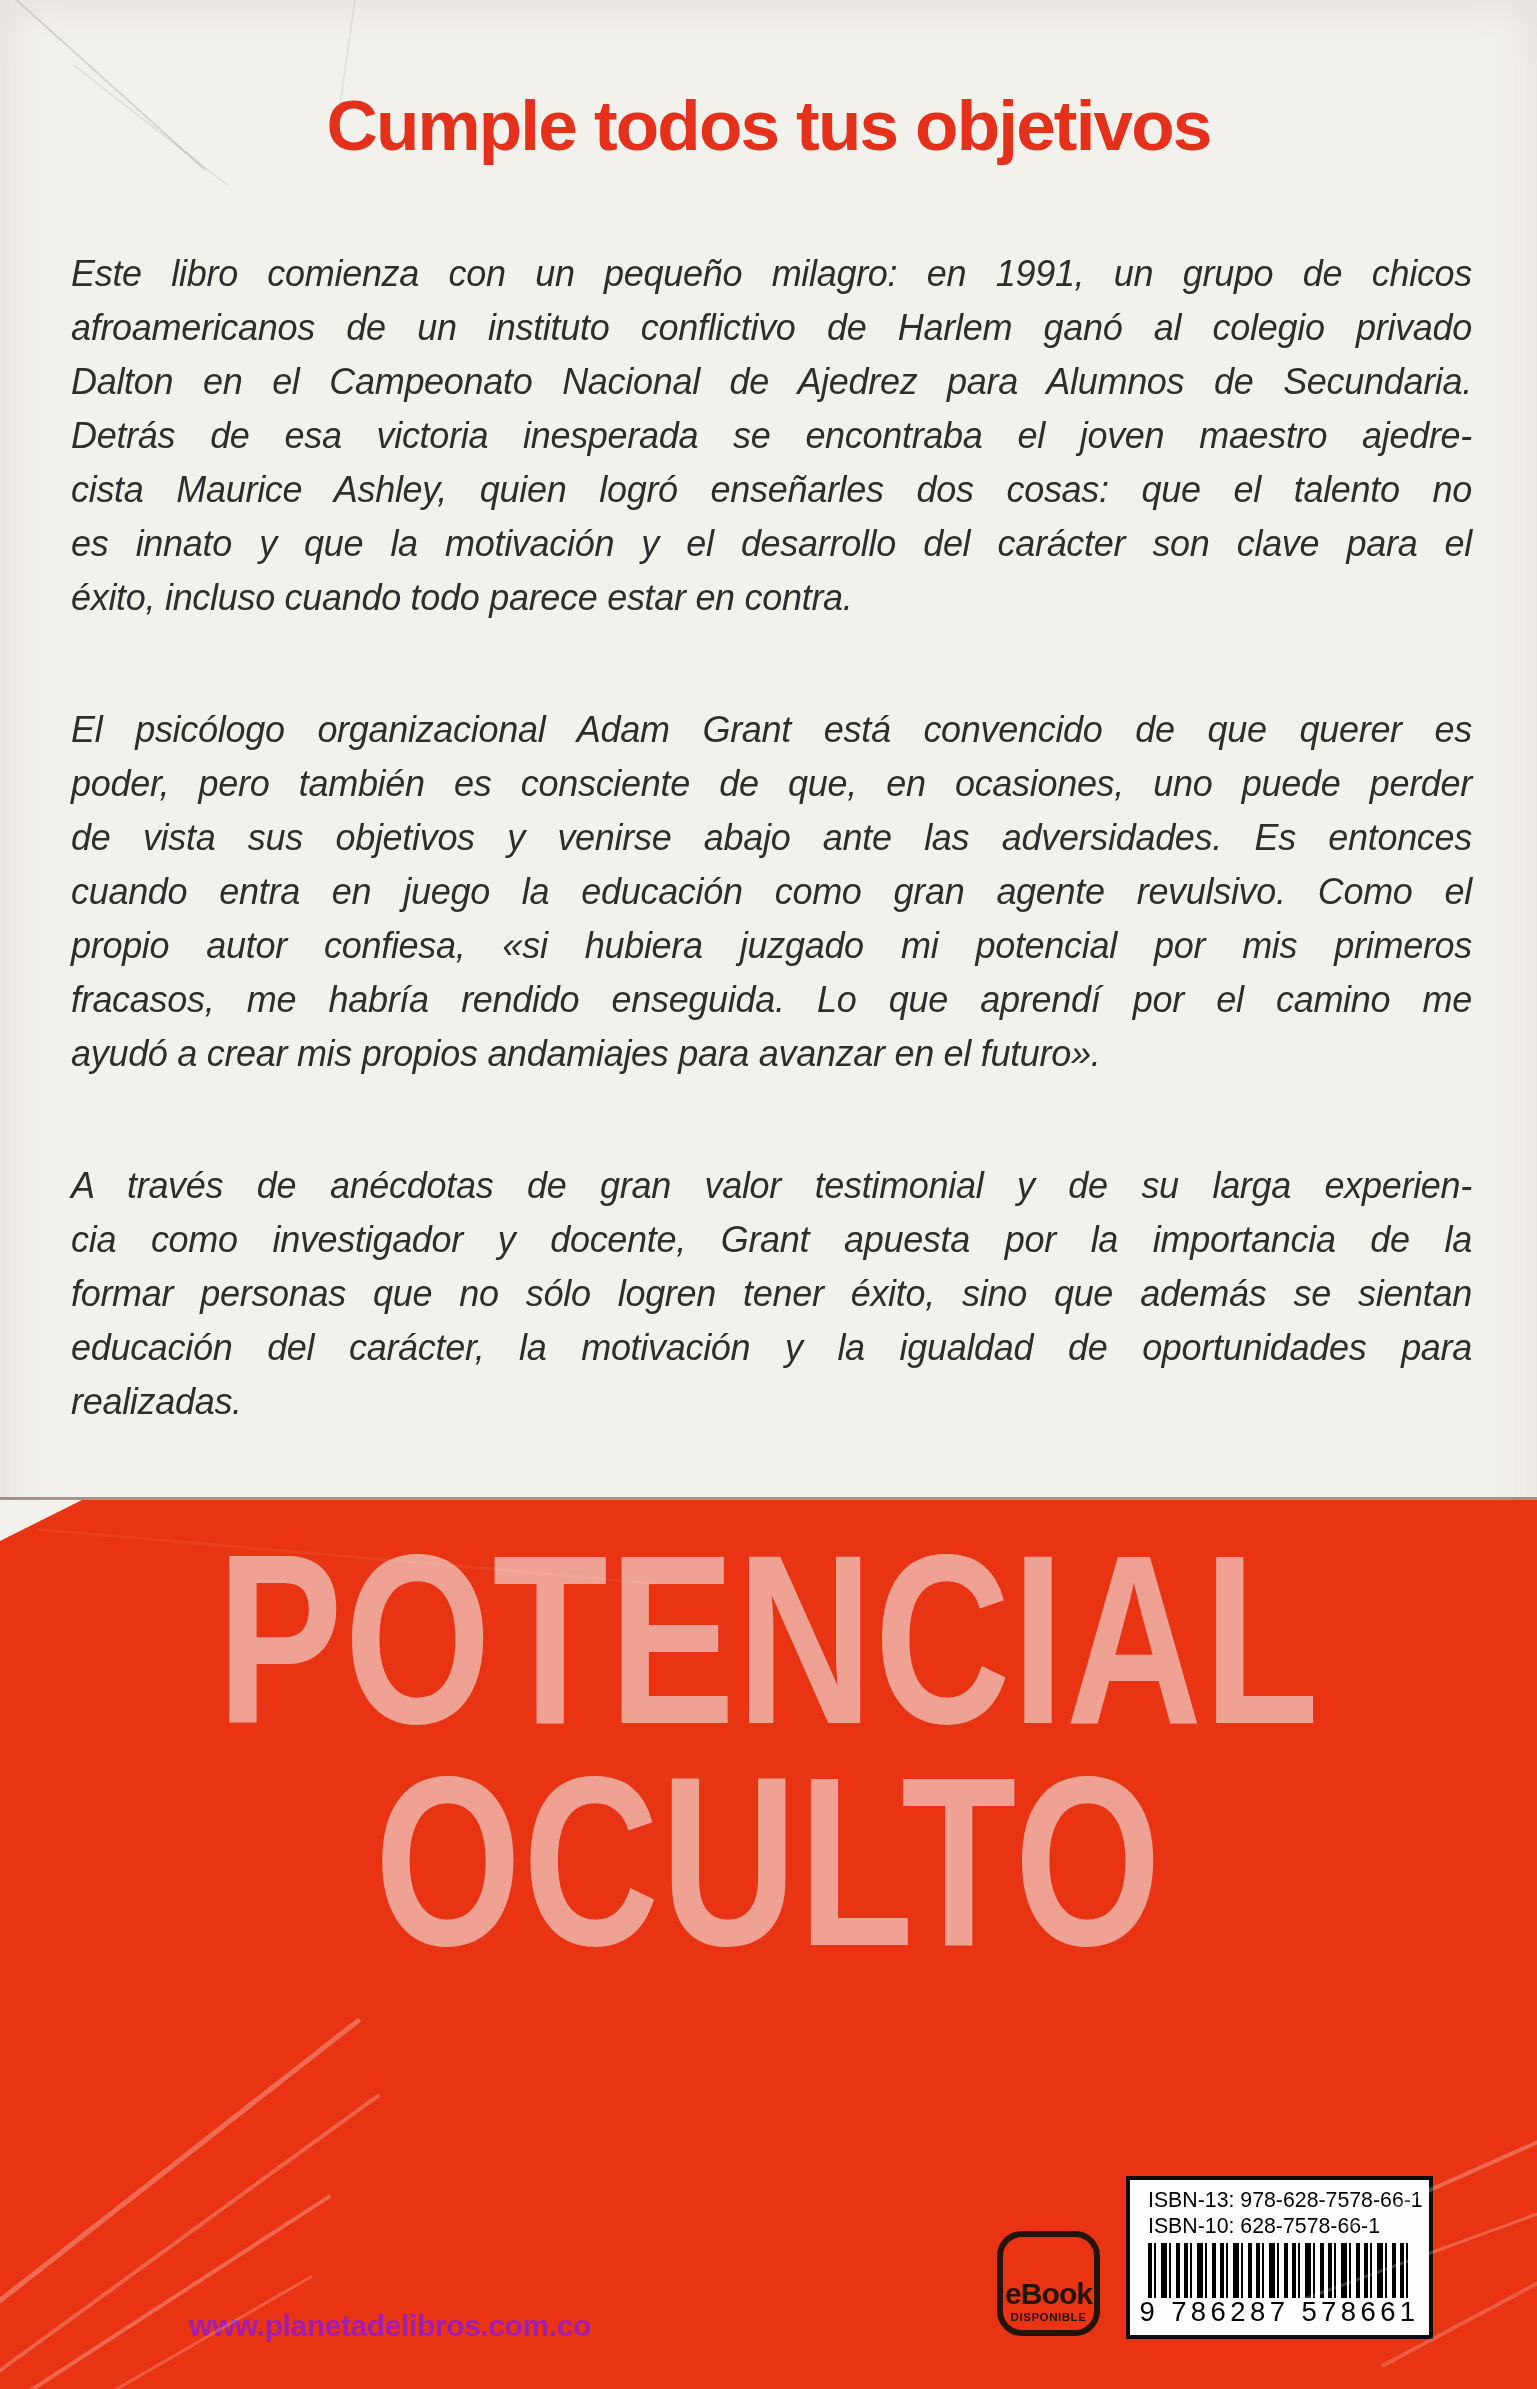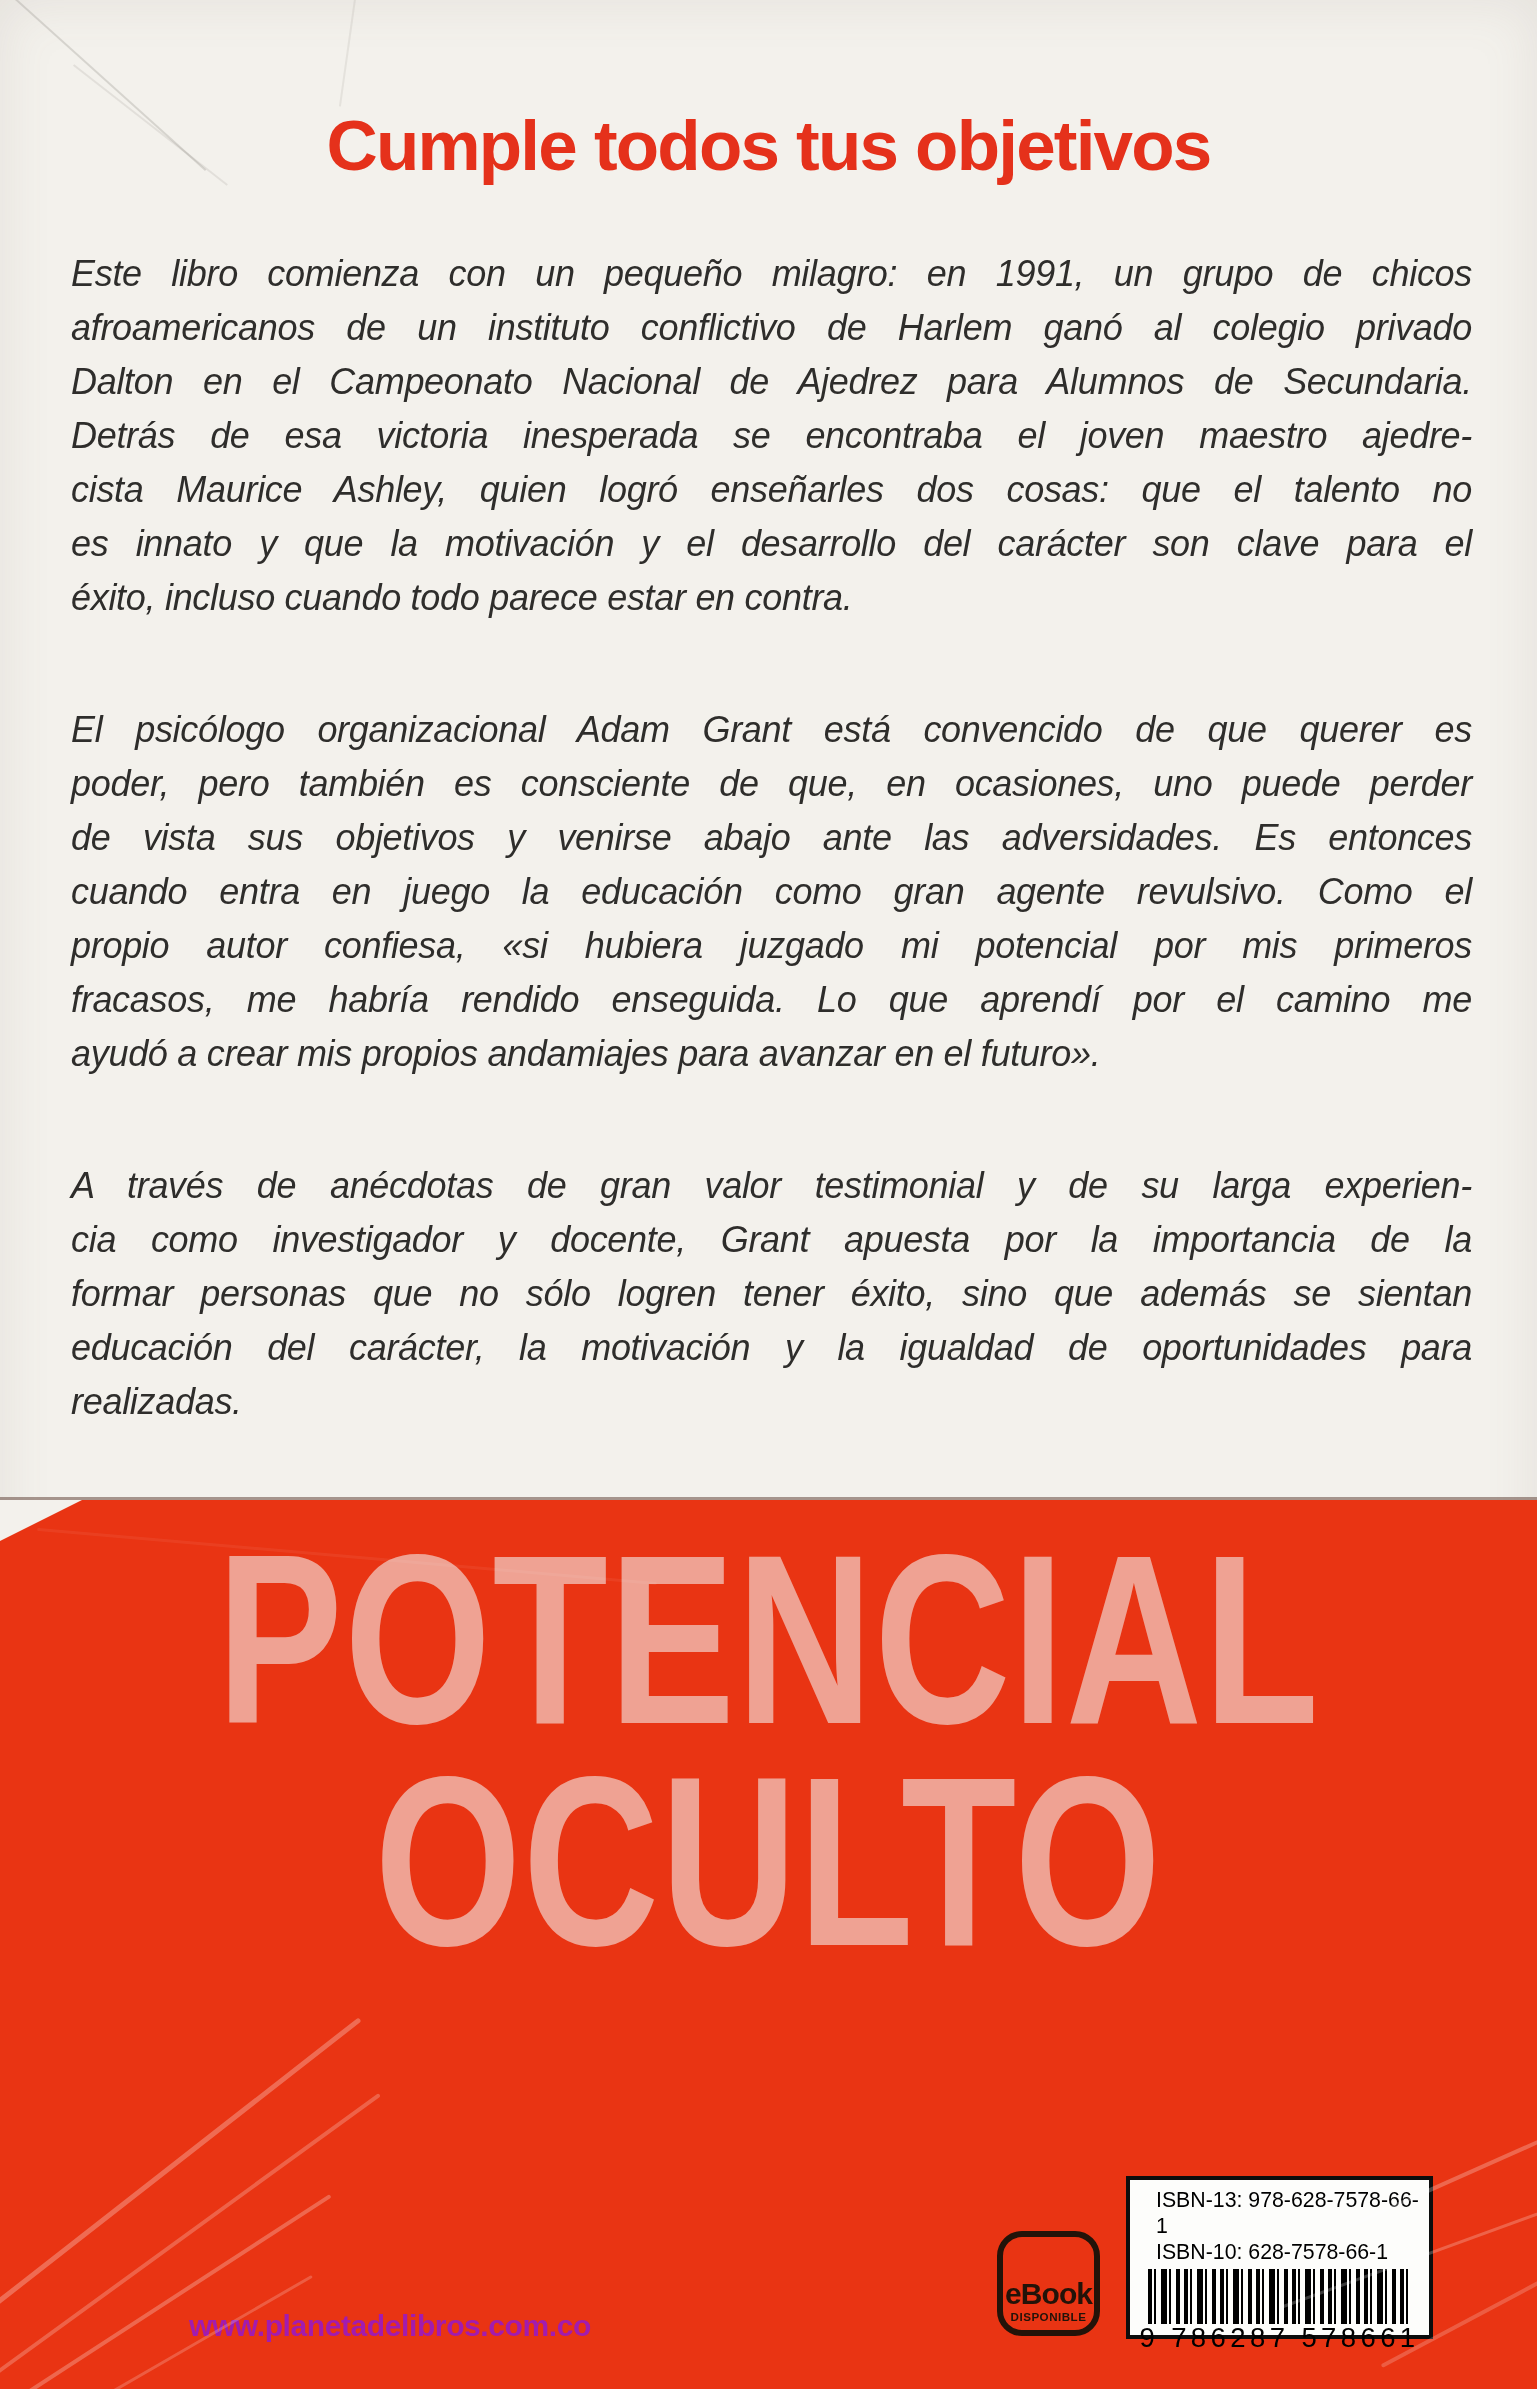--- a/index.html
+++ b/index.html
@@ -59,21 +59,21 @@
     color:#231309;
   }
   .ebook-word { font-size:30px; font-weight:700; letter-spacing:-0.9px; line-height:32px;margin-top:36px; }
   .ebook-sub  { font-size:11.6px; font-weight:700; letter-spacing:0.5px; line-height:14.2px; }
 
   .barcode-box {
     position:absolute; left:1126px; top:2176px; width:307px; height:163px;
     box-sizing:border-box; background:#fdfdfb; border:4.4px solid #0d0d0d;
     padding-top:7.1px; color:#000;
   }
-  .isbn-line { padding-left:26px; font-size:21.3px; line-height:26px; }
+  .isbn-line { padding-left:18px; font-size:21.3px; line-height:26px; }
   .bars {
     width:263px; height:55px; margin:4.4px auto 0;
     background:repeating-linear-gradient(90deg,
       #000 0 3.6px,  #fdfdfb 3.6px 6.2px,
       #000 6.2px 8px,  #fdfdfb 8px 13.3px,
       #000 13.3px 18.7px, #fdfdfb 18.7px 21.3px,
       #000 21.3px 23px, #fdfdfb 23px 27.5px,
       #000 27.5px 32px, #fdfdfb 32px 36px);
   }
   .digits {
@@ -94,21 +94,21 @@
   .crease { position:absolute; background:rgba(140,135,128,0.28); pointer-events:none; }
   .c1 { left:-27px; top:80px;  width:267px; height:1.8px; transform:rotate(42deg); }
   .c2 { left:53px;  top:124px; width:195px; height:1.8px; transform:rotate(38deg); opacity:.6; }
   .c3 { left:347px; top:-9px; width:1.8px;  height:116px; transform:rotate(8deg); opacity:.5; }
 </style>
 </head>
 <body>
 
 <div class="page">
 
-  <h1 class="tagline" style="color: rgb(229, 49, 27); margin-top: 20px;">Cumple todos tus objetivos</h1>
+  <h1 class="tagline" style="color: rgb(229, 49, 27);">Cumple todos tus objetivos</h1>
 
   <div class="synopsis" id="synopsis" style="color: rgb(46, 45, 43);">
       <div class="para">
         <div class="para-line">Este libro comienza con un pequeño milagro: en 1991, un grupo de chicos</div>
         <div class="para-line">afroamericanos de un instituto conflictivo de Harlem ganó al colegio privado</div>
         <div class="para-line">Dalton en el Campeonato Nacional de Ajedrez para Alumnos de Secundaria.</div>
         <div class="para-line">Detrás de esa victoria inesperada se encontraba el joven maestro ajedre-</div>
         <div class="para-line">cista Maurice Ashley, quien logró enseñarles dos cosas: que el talento no</div>
         <div class="para-line">es innato y que la motivación y el desarrollo del carácter son clave para el</div>
         <div class="para-line last">éxito, incluso cuando todo parece estar en contra.</div>

